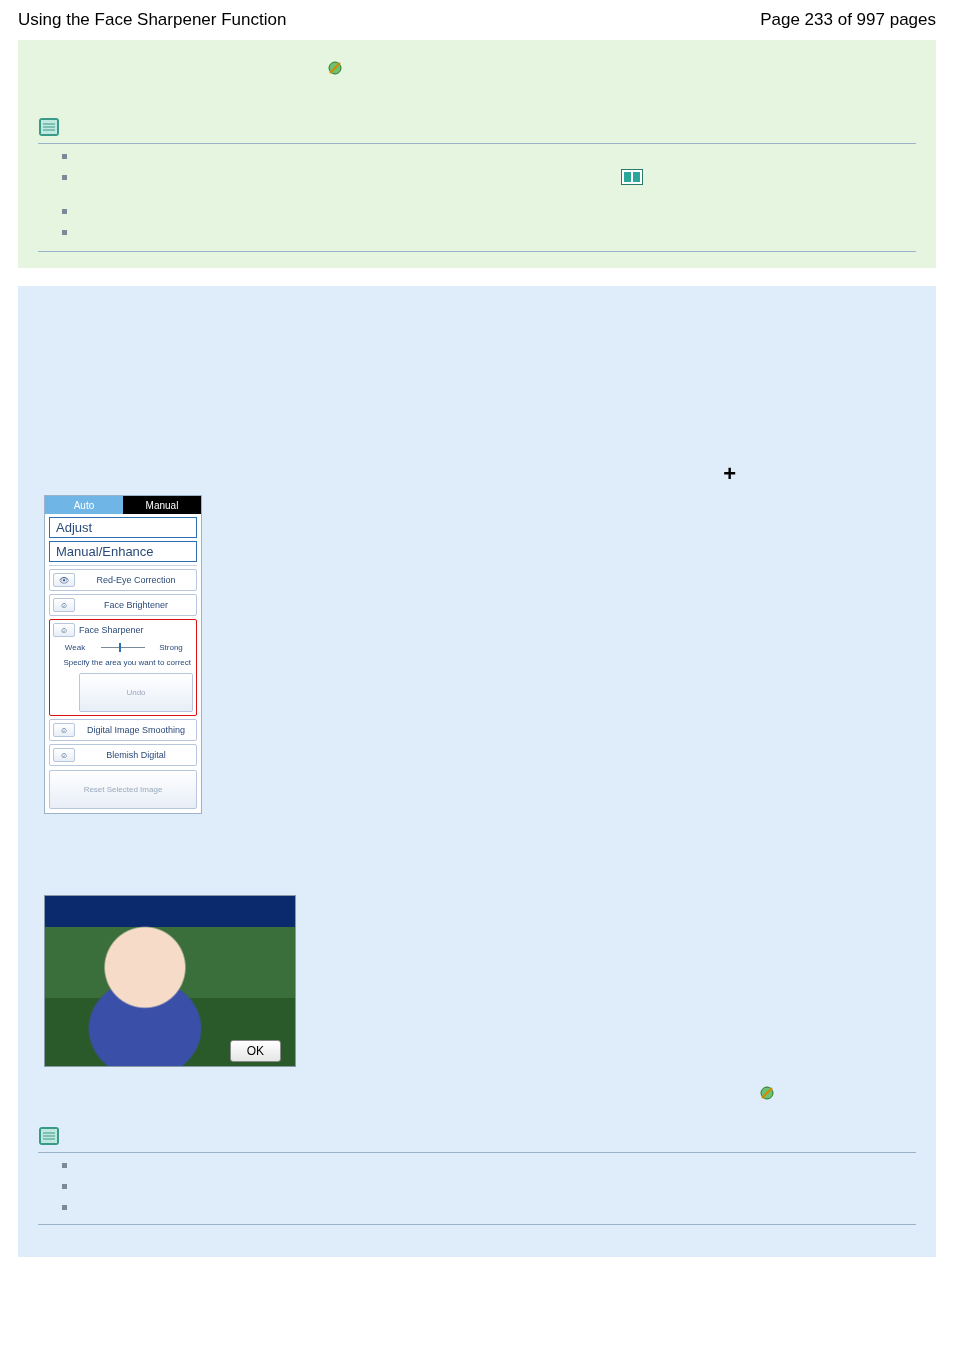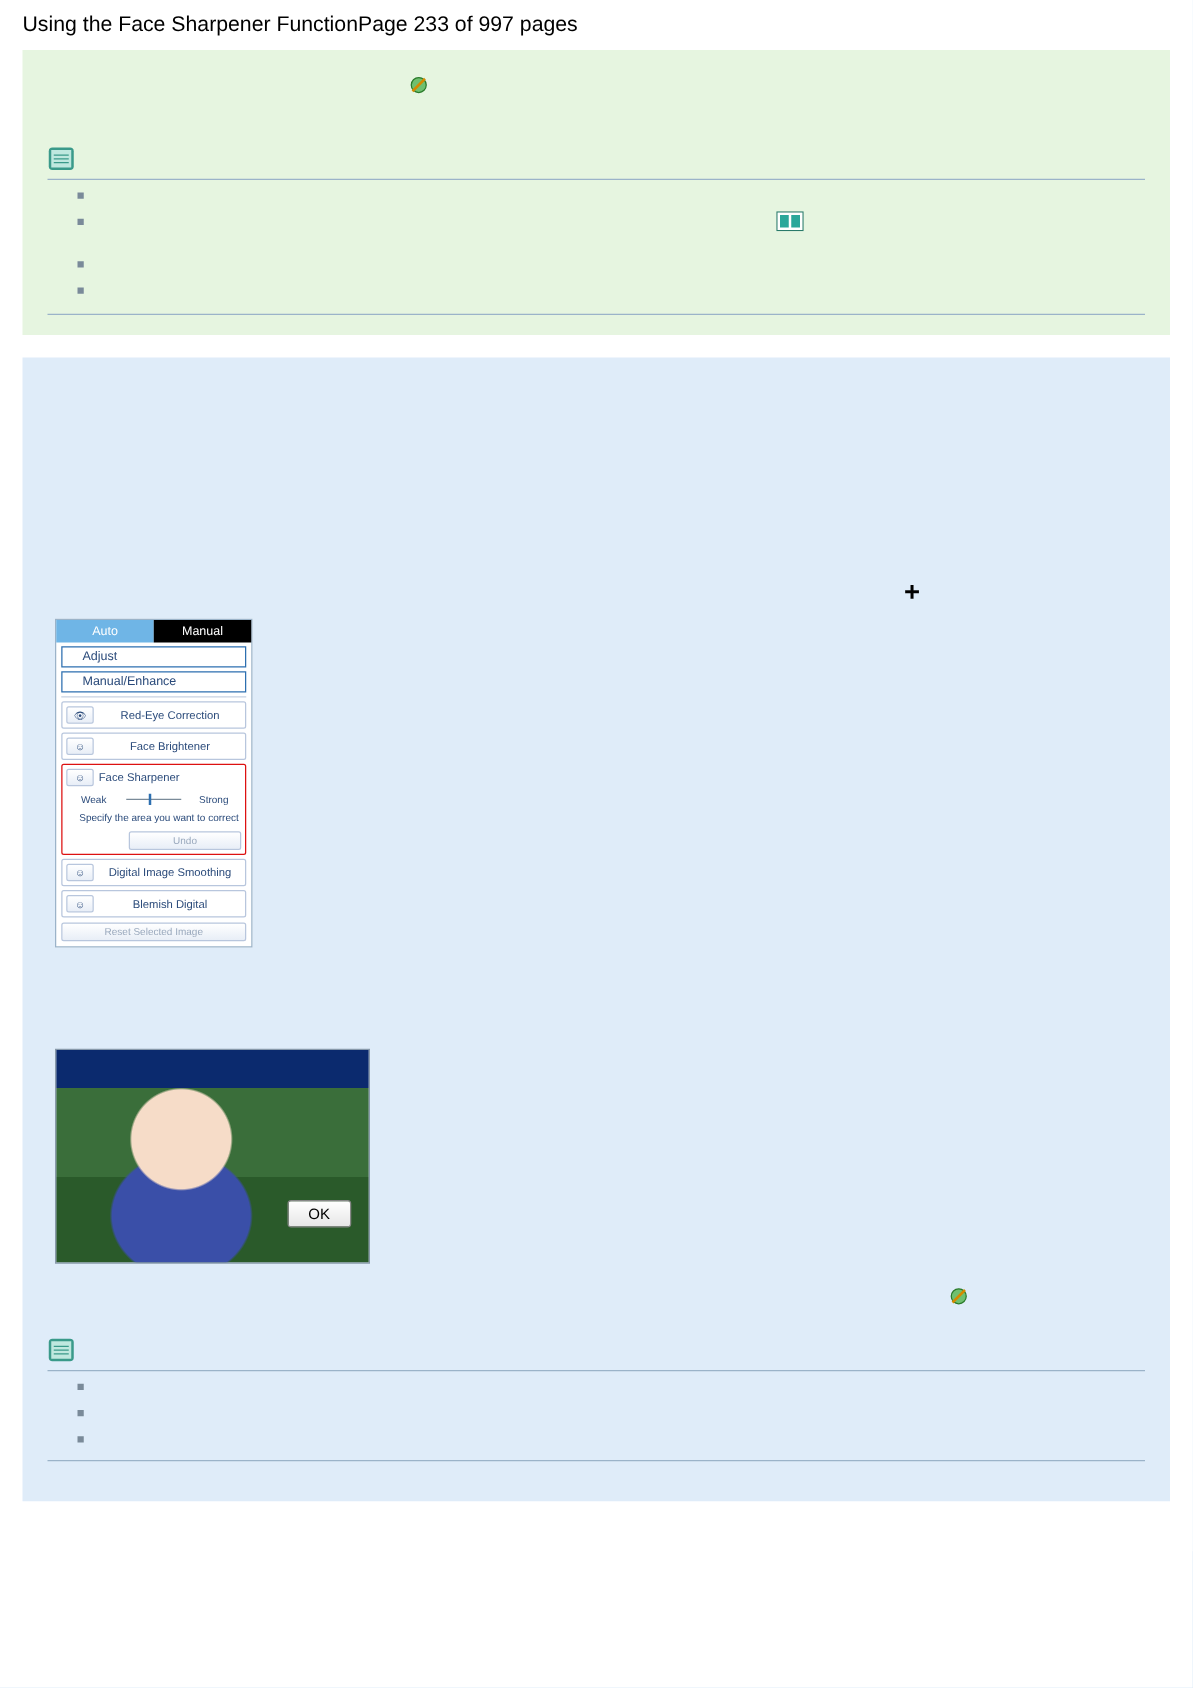--- a/index.html
+++ b/index.html
@@ -1,49 +1,49 @@
 <!DOCTYPE html>
 <html><head>
 <meta charset="utf-8">
 <style>
   html,body{margin:0;padding:0;font-family:Arial,Helvetica,sans-serif;font-size:13px;color:#000;background:#fff}
   .page{width:954px;margin:0 auto;padding:10px 18px 40px;box-sizing:border-box}
-  .hdr{display:flex;font-size:17px;margin-bottom:10px}
+  .hdr{display:flex;justify-content:space-between;font-size:17px;margin-bottom:10px}
   .green{background:#e6f5e0;padding:10px 20px 14px}
   .blue{background:#dfecf9;padding:16px 20px 30px;margin-top:18px}
   .line{display:flex;align-items:center;gap:6px;margin:3px 0;min-height:18px}
   .bullet{width:5px;height:5px;background:#7a8a99;margin-right:8px;flex:none}
   .ico{width:18px;height:18px;display:inline-block;flex:none}
   .ico svg{width:100%;height:100%;display:block}
   .note-ico{width:22px;height:20px;display:inline-block;flex:none}
   .note-ico svg{width:100%;height:100%;display:block}
   .sub{padding-left:24px}
   .rule{border-top:1px solid #9bb3c9;margin:6px 0 2px}
   .plus{font-size:22px;font-weight:bold}
   .sp{height:28px}
   .panel{width:156px;border:1px solid #9bb3c9;background:#fff;margin:8px 0 12px 6px;font-size:9px;color:#2a4a7a}
   .tabs{display:flex;height:18px}
   .tab{flex:1;display:flex;align-items:center;justify-content:center;color:#fff;font-size:10px}
   .tab.auto{background:#6fb5e6}
   .tab.man{background:#000000}
-  .sel{margin:3px 4px;border:1.5px solid #2d6fb0;padding:2px 16px;font-size:10px}
+  .sel{margin:3px 4px;border:1.5px solid #2d6fb0;padding:2px 6px;font-size:13px}
   .row{margin:3px 4px;border:1px solid #b8c6dd;border-radius:2px;padding:2px 3px;display:flex;align-items:center;gap:4px;min-height:16px}
   .row.big{flex-direction:column;align-items:stretch;border:1.5px solid #d11;padding:3px}
   .row .mini{width:20px;height:12px;background:linear-gradient(#fff,#e8eef7);border:1px solid #b8c6dd;border-radius:2px;flex:none;display:flex;align-items:center;justify-content:center;font-size:8px}
   .row span{flex:1;text-align:center}
   .slider{display:flex;align-items:center;justify-content:center;gap:4px;font-size:8px;padding:2px 0}
   .slider .track{width:40px;height:1px;background:#7a8a99;position:relative}
   .slider .track::before{content:"";position:absolute;left:18px;top:-4px;width:2px;height:9px;background:#2d6fb0}
-  .btn-s{margin:2px 0 0;border:1px solid #b8c6dd;background:linear-gradient(#fff,#e8eef7);border-radius:2px;padding:2px;text-align:center;color:#9aa9bd;font-size:8px}
+  .btn-s{margin:2px 0 0;border:1px solid #b8c6dd;background:linear-gradient(#fff,#e8eef7);border-radius:2px;padding:14px;text-align:center;color:#9aa9bd;font-size:8px}
   .photo{width:250px;height:170px;margin:20px 0 0 6px;position:relative;background:
     radial-gradient(circle at 40% 42%, #f6dcc8 0 22%, transparent 23%),
     radial-gradient(ellipse at 40% 78%, #3a4fa8 0 26%, transparent 27%),
     linear-gradient(180deg,#0b2a6e 0 18%, #3a6e3a 18% 60%, #2a5a2a 60% 100%);
     border:1px solid #8899aa}
-  .ok{position:absolute;right:14px;bottom:28px;background:linear-gradient(#fff,#e6e6e6);border:1px solid #888;border-radius:3px;padding:3px 16px;font-size:12px}
+  .ok{position:absolute;right:14px;bottom:4px;background:linear-gradient(#fff,#e6e6e6);border:1px solid #888;border-radius:3px;padding:3px 16px;font-size:12px}
   .hidden-text{color:transparent}
 </style>
 </head>
 <body>
 
 <div class="page">
   <div class="hdr">
     <div>Using the Face Sharpener Function</div>
     <div>Page 233 of 997 pages</div>
   </div>

